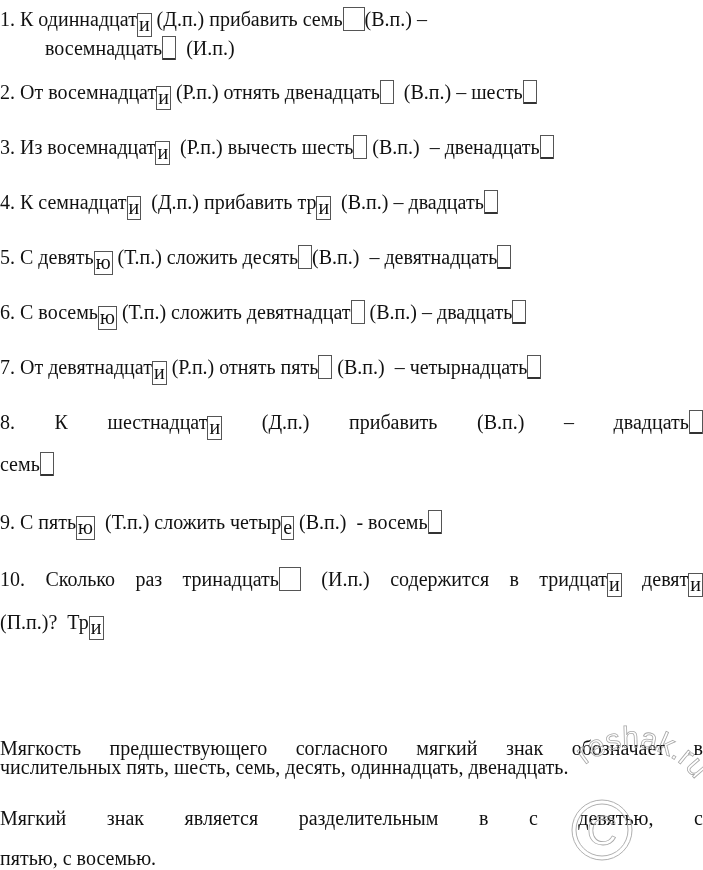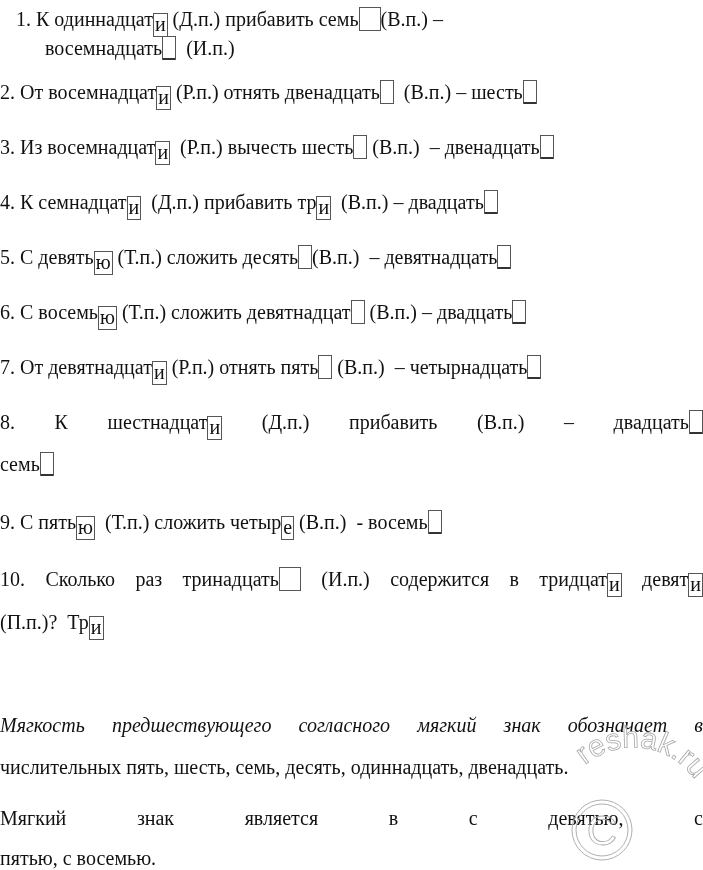--- a/index.html
+++ b/index.html
@@ -56,21 +56,21 @@
       width: 143px;
       height: 145px;
       pointer-events: none;
     }
   </style>
 </head>
 <body>
 
 <div>
 
-  <div class="line" style="top:7px;margin-left:16px;">
+  <div class="line" style="top:7px;">
     <span>1. К одиннадцат</span><span class="box filled">и</span><span> (Д.п.)  прибавить семь</span><span class="box wide"></span><span>(В.п.)  –</span>
   </div>
   <div class="line" style="top:36px;padding-left:45px;">
     <span>восемнадцать</span><span class="box empty under"></span><span style="white-space:pre">  (И.п.)</span>
   </div>
 
   <div class="line" style="top:80px;">
     <span>2. От восемнадцат</span><span class="box filled">и</span><span> (Р.п.) отнять двенадцать</span><span class="box empty"></span><span style="white-space:pre">  (В.п.) – шесть</span><span class="box empty under"></span>
   </div>
 
@@ -122,35 +122,36 @@
     <span class="word">в</span>
     <span class="word">тридцат<span class="box filled">и</span></span>
     <span class="word">девят<span class="box filled">и</span></span>
   </div>
   <div class="line" style="top:610px;">
     <span style="white-space:pre">(П.п.)?  Тр</span><span class="box filled">и</span>
   </div>
 </div>
 
 <div>
-  <div class="line justified" style="top:713px;font-style:italic;">
+  <div class="line justified" style="top:736px;">
     <span class="word">Мягкость</span>
     <span class="word">предшествующего</span>
     <span class="word">согласного</span>
     <span class="word">мягкий</span>
     <span class="word">знак</span>
     <span class="word">обозначает</span>
     <span class="word">в</span>
   </div>
   <div class="line" style="top:755px;">числительных пять, шесть, семь, десять, одиннадцать, двенадцать.</div>
 
   <div class="line justified" style="top:806px;">
     <span class="word">Мягкий</span>
     <span class="word">знак</span>
     <span class="word">является</span>
+    <span class="word">разделительным</span>
     <span class="word">в</span>
     <span class="word">с</span>
     <span class="word">девятью,</span>
     <span class="word">с</span>
   </div>
   <div class="line" style="top:846px;">пятью, с восемью.</div>
 </div>
 
 <svg class="watermark" viewBox="0 0 143 145">
   <defs>

